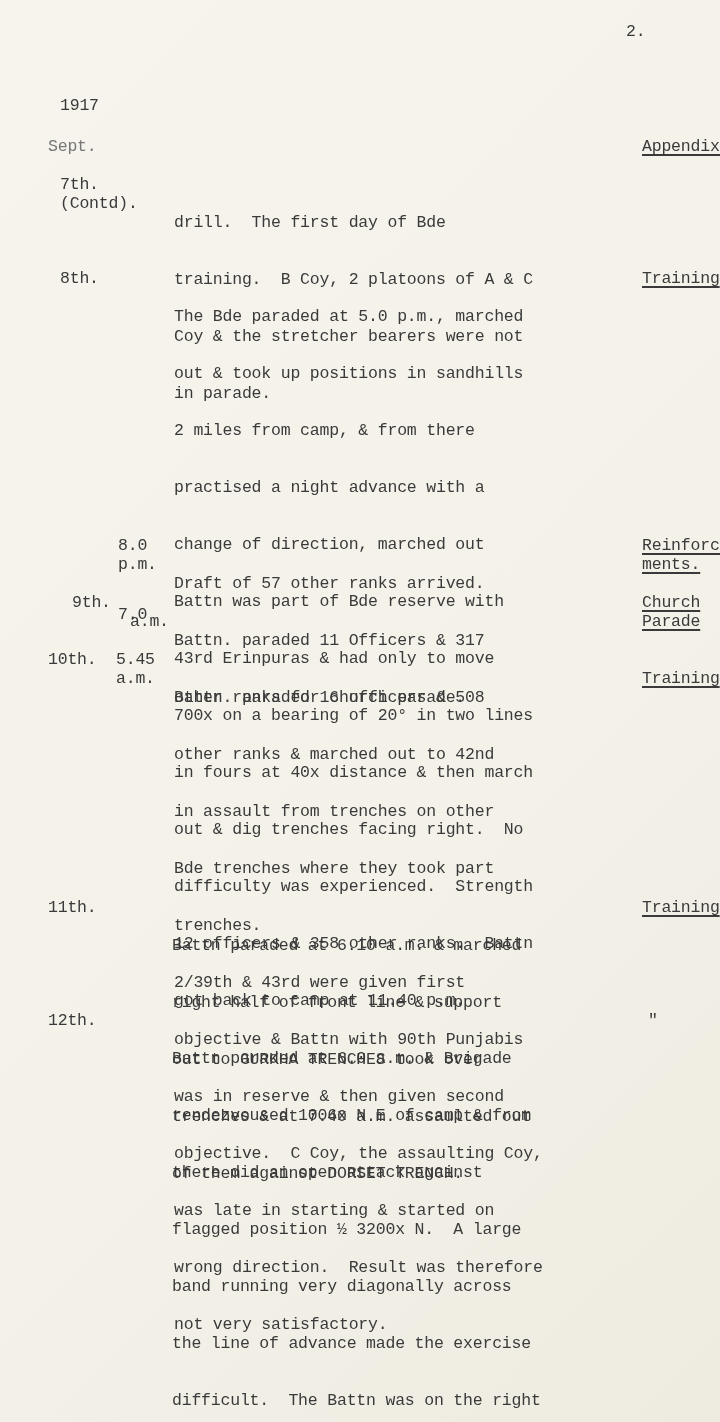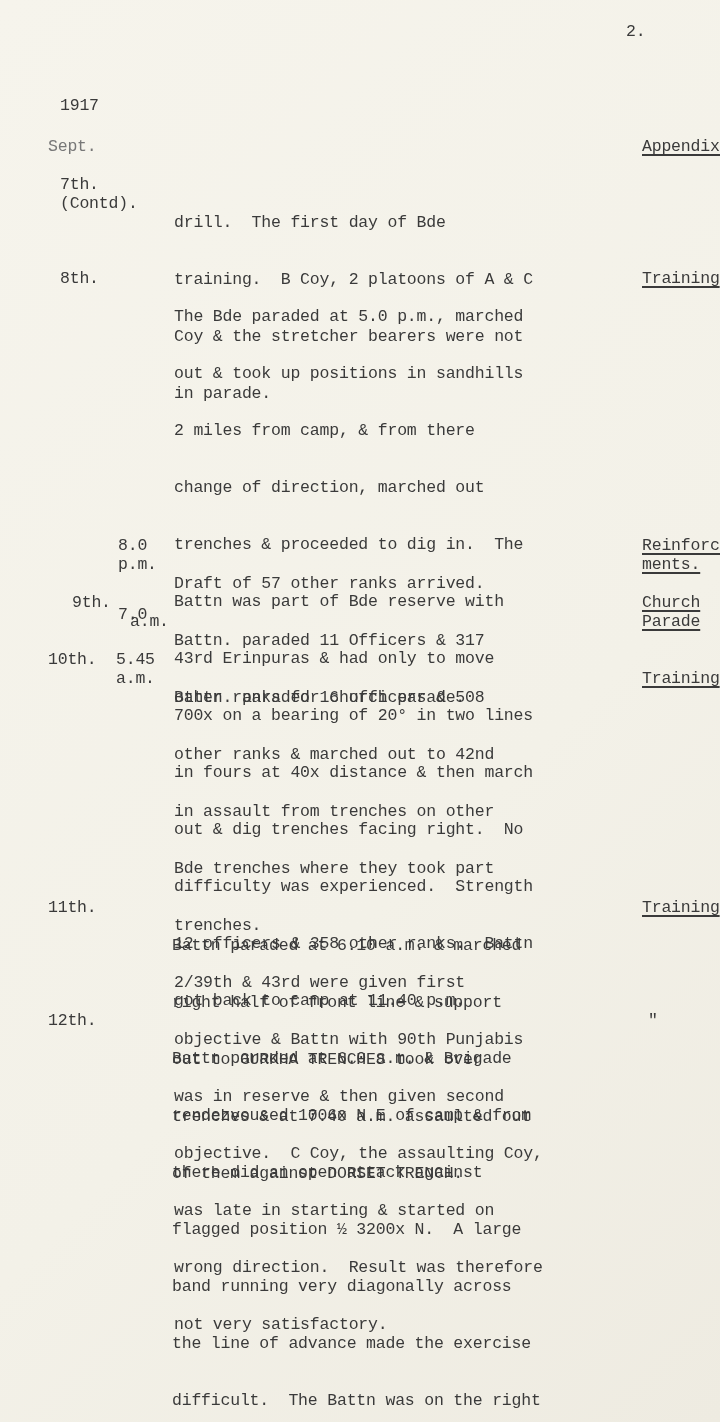--- a/index.html
+++ b/index.html
@@ -32,22 +32,22 @@
     <div>training.  B Coy, 2 platoons of A &amp; C</div>
     <div>Coy &amp; the stretcher bearers were not</div>
     <div>in parade.</div>
   </div>
 
   <div class="t" style="left:60px;top:269px;">8th.</div>
   <div class="t body-lines" style="left:174px;top:269px;">
     <div>The Bde paraded at 5.0 p.m., marched</div>
     <div>out &amp; took up positions in sandhills</div>
     <div>2 miles from camp, &amp; from there</div>
+    <div>practised a night advance with a</div>
     <div>change of direction, marched out</div>
-    <div>trenches &amp; proceeded to dig in.  The</div>
     <div>Battn was part of Bde reserve with</div>
     <div>43rd Erinpuras &amp; had only to move</div>
     <div>700x on a bearing of 20° in two lines</div>
     <div>in fours at 40x distance &amp; then march</div>
     <div>out &amp; dig trenches facing right.  No</div>
     <div>difficulty was experienced.  Strength</div>
     <div>12 officers &amp; 358 other ranks.  Battn</div>
     <div>got back to camp at 11.40 p.m.</div>
   </div>
   <div class="t ul" style="left:614px;top:269px;">Training</div>

